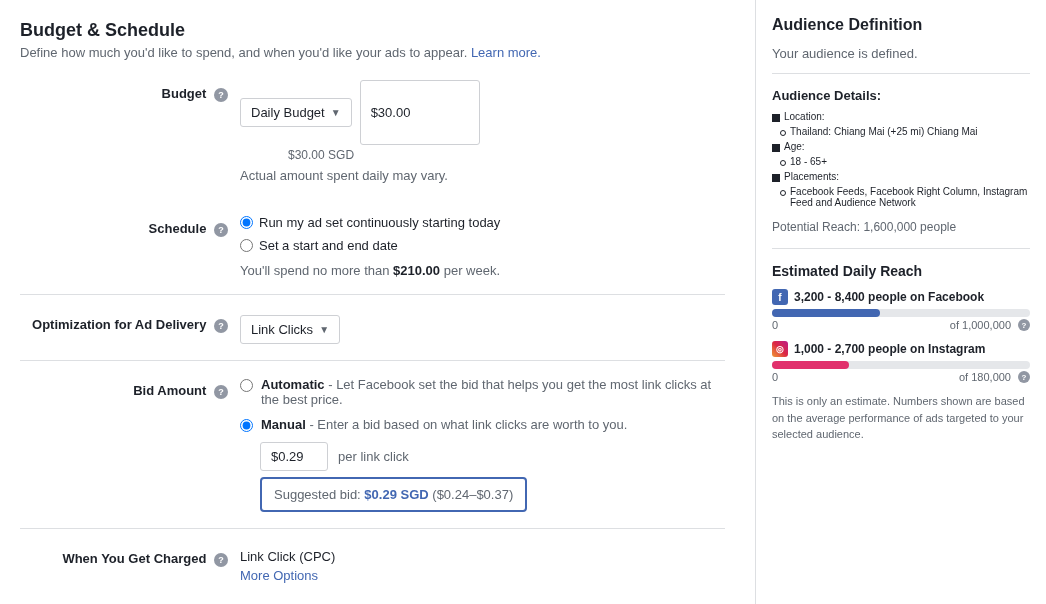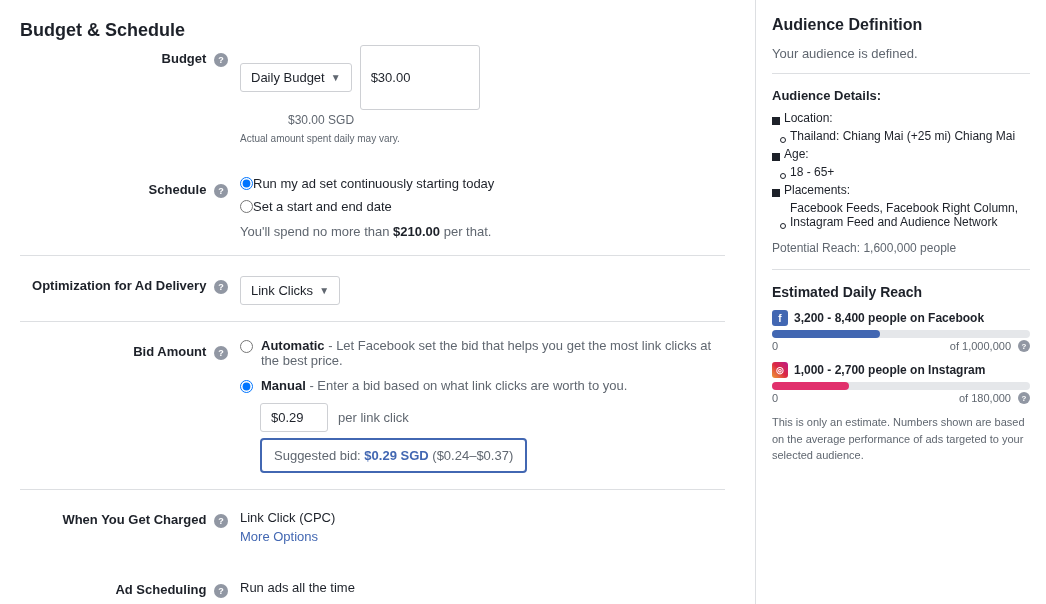--- a/index.html
+++ b/index.html
@@ -108,28 +108,29 @@
       color: #1d2129;
       outline: none;
     }
     .budget-sgd {
       font-size: 12px;
       color: #606770;
       margin-top: 3px;
       margin-left: 48px;
     }
     .budget-note {
-      font-size: 10px;
+      font-size: 13px;
       color: #606770;
       margin-top: 6px;
     }
     
     .radio-option {
       display: flex;
       align-items: center;
+      gap: 6px;
       margin-bottom: 8px;
       font-size: 13px;
       color: #1d2129;
     }
     .radio-option input[type="radio"] {
       margin: 0;
       cursor: pointer;
     }
     .schedule-note {
       margin-top: 10px;
@@ -250,25 +251,25 @@
       font-weight: bold;
       color: #1d2129;
       margin-bottom: 8px;
     }
     .details-list {
       list-style: none;
       padding: 0;
       margin: 0 0 12px 0;
     }
     .details-list li {
-      font-size: 12px;
+      font-size: 10px;
       color: #1d2129;
       margin-bottom: 4px;
       display: flex;
-      align-items: flex-end;
+      align-items: flex-start;
       gap: 4px;
     }
     .bullet-square {
       width: 8px;
       height: 8px;
       background: #1d2129;
       margin-top: 3px;
       flex-shrink: 0;
     }
     .bullet-circle {
@@ -361,20 +362,24 @@
       margin: 6px 0 14px 0;
     }
   </style>
 </head>
 <body>
 
 <div class="page-wrapper">
 
   <div class="left-panel">
     <div class="section-title">Budget &amp; Schedule</div>
+    <div class="section-subtitle">
+      <span>Define how much you'd like to spend, and when you'd like your ads to appear.</span>
+      <a href="#">Learn more.</a>
+    </div>
 
     <div class="form-row">
       <div class="label-col">
         <span>Budget</span>
         <span class="info-icon">?</span>
       </div>
       <div class="field-col">
         <div class="budget-inputs">
           <button class="dropdown-btn">
             <span>Daily Budget</span>
@@ -395,21 +400,21 @@
       <div class="field-col">
         <div class="radio-option">
           <input type="radio" name="schedule" checked="" style="">
           <span>Run my ad set continuously starting today</span>
         </div>
         <div class="radio-option">
           <input type="radio" name="schedule" style="">
           <span>Set a start and end date</span>
         </div>
         <div class="schedule-note">
-          <span>You'll spend no more than </span><strong>$210.00</strong><span> per that.</span>
+          <span>You'll spend no more than </span><strong>$210.00</strong><span> per week.</span>
         </div>
       </div>
     </div>
 
     <div class="form-row with-border optimization-row">
       <div class="label-col">
         <span>Optimization for Ad Delivery</span>
         <span class="info-icon">?</span>
       </div>
       <div class="field-col">

